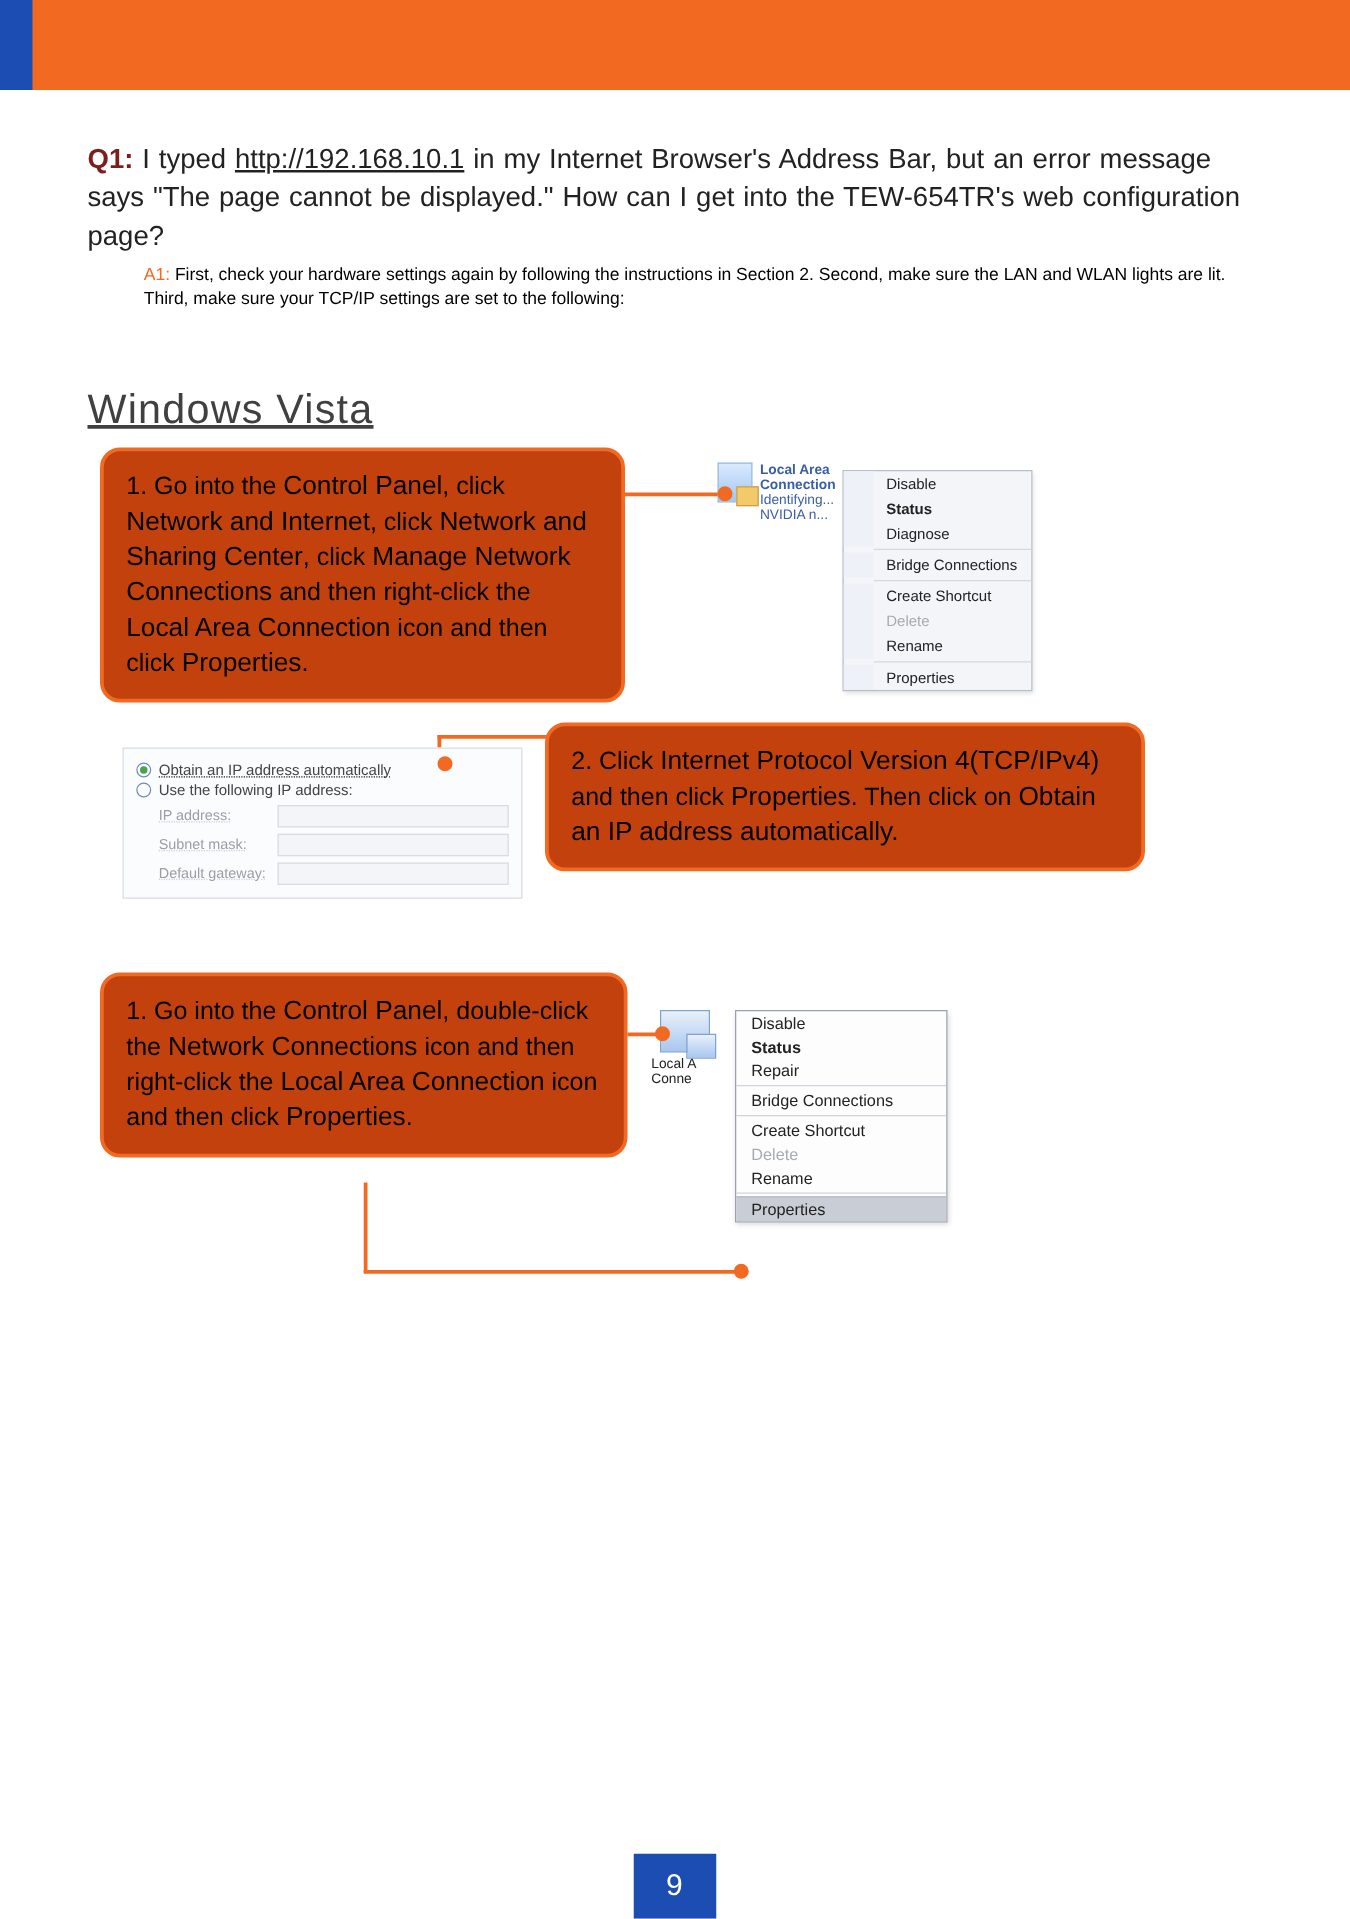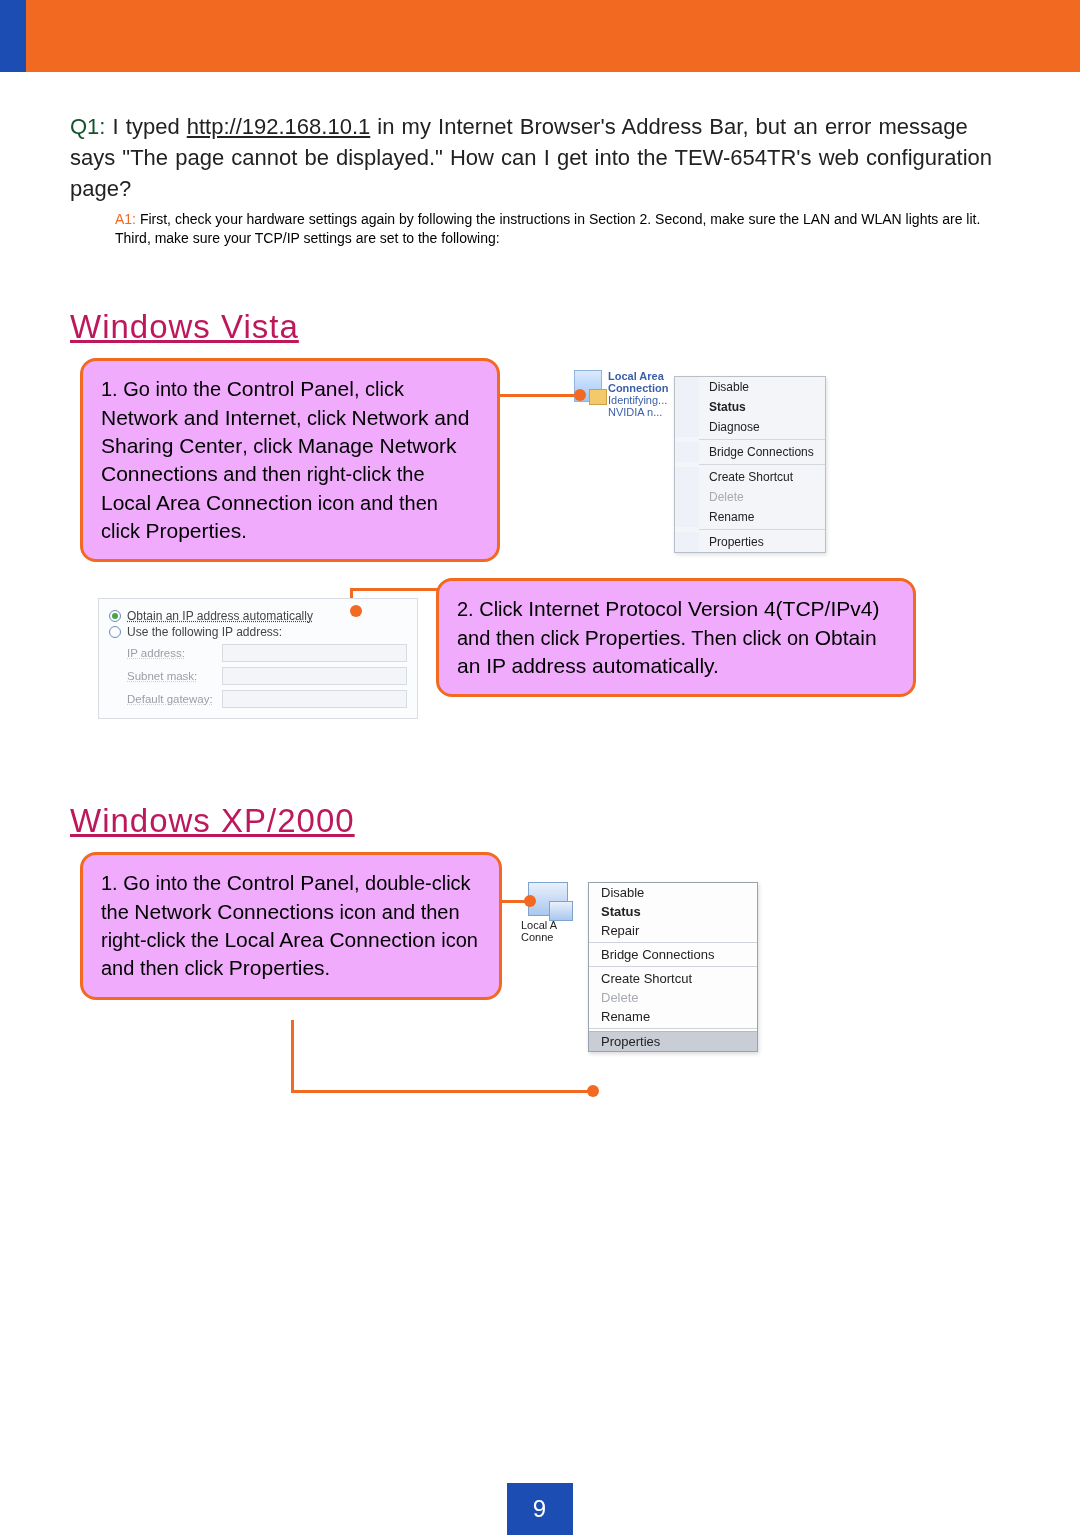--- a/index.html
+++ b/index.html
@@ -26,50 +26,50 @@
   }
   .header-title {
     color: #fff;
     font-size: 40px;
     letter-spacing: 2px;
     margin-left: 6px;
   }
   .content {
     padding: 40px 70px 10px 70px;
   }
-  .q1-label { color: #14532d; font-weight: normal; }
+  .q1-label { color: #7f1d1d; font-weight: bold; }
   .q1-text {
     font-size: 22px;
     color: #222;
     line-height: 1.4;
     word-spacing: 1px;
   }
   .url { text-decoration: underline; }
   .a1-block {
     margin-left: 45px;
     font-size: 14px;
     line-height: 1.35;
     margin-top: 6px;
   }
   .a1-label { color: #f26a22; }
   .section-heading {
-    color: #be185d;
+    color: #404040;
     font-size: 33px;
     letter-spacing: 1px;
     text-decoration: underline;
     margin-top: 60px;
     margin-bottom: 12px;
   }
   .section-heading.xp { margin-top: 24px; }
   .layout-row { position: relative; width: 940px; height: 240px; }
   .orange-box {
     position: absolute;
     border: 3px solid #f26a22;
     border-radius: 16px;
-    background: #f0abfc;
+    background: #c2410c;
     padding: 14px 18px 14px 18px;
     font-size: 20px;
     line-height: 1.35;
     z-index: 3;
   }
   .bold { font-weight: 500; font-size: 21px; }
   .connector {
     position: absolute;
     background: #f26a22;
   }
@@ -277,21 +277,20 @@
     </div>
     <div class="dot" style="left:280px; top:7px;"></div>
     <div class="connector" style="left:280px; top:-10px; width:3px; height:22px;"></div>
     <div class="connector" style="left:280px; top:-10px; width:100px; height:3px;"></div>
 
     <div class="orange-box" style="left:366px; top:-20px; width:480px;">
       <span>2. Click </span><span class="bold">Internet Protocol Version 4(TCP/IPv4)</span><span> and then click </span><span class="bold">Properties</span><span>. Then click on </span><span class="bold">Obtain an IP address automatically.</span>
     </div>
   </div>
 
-  <div class="section-heading xp">Windows XP/2000</div>
 
   <div class="xp-row">
     <div class="orange-box" style="left:10px; top:0; width:422px;">
       <span>1. Go into the </span><span class="bold">Control Panel</span><span>, double-click the </span><span class="bold">Network Connections</span><span> icon and then right-click the </span><span class="bold">Local Area Connection</span><span> icon and then click </span><span class="bold">Properties</span><span>.</span>
     </div>
 
     <div class="connector" style="left:221px; top:168px; width:3px; height:72px;"></div>
     <div class="connector" style="left:221px; top:238px; width:302px; height:3px;"></div>
     <div class="dot" style="left:517px; top:233px;"></div>
 

